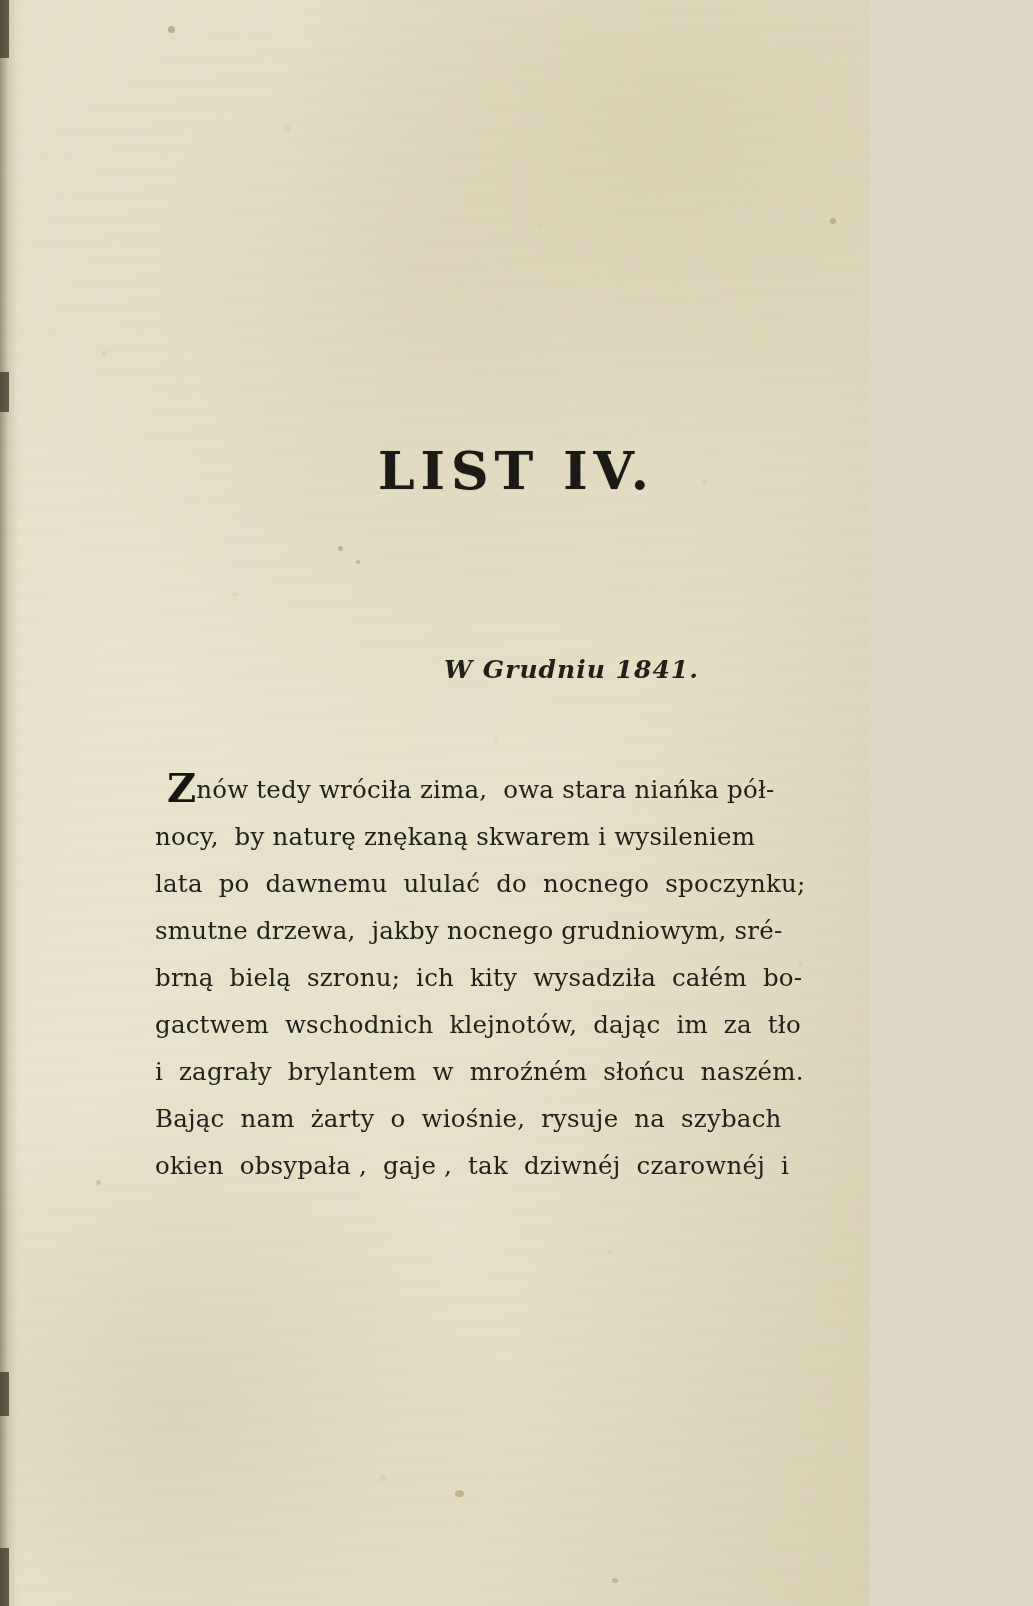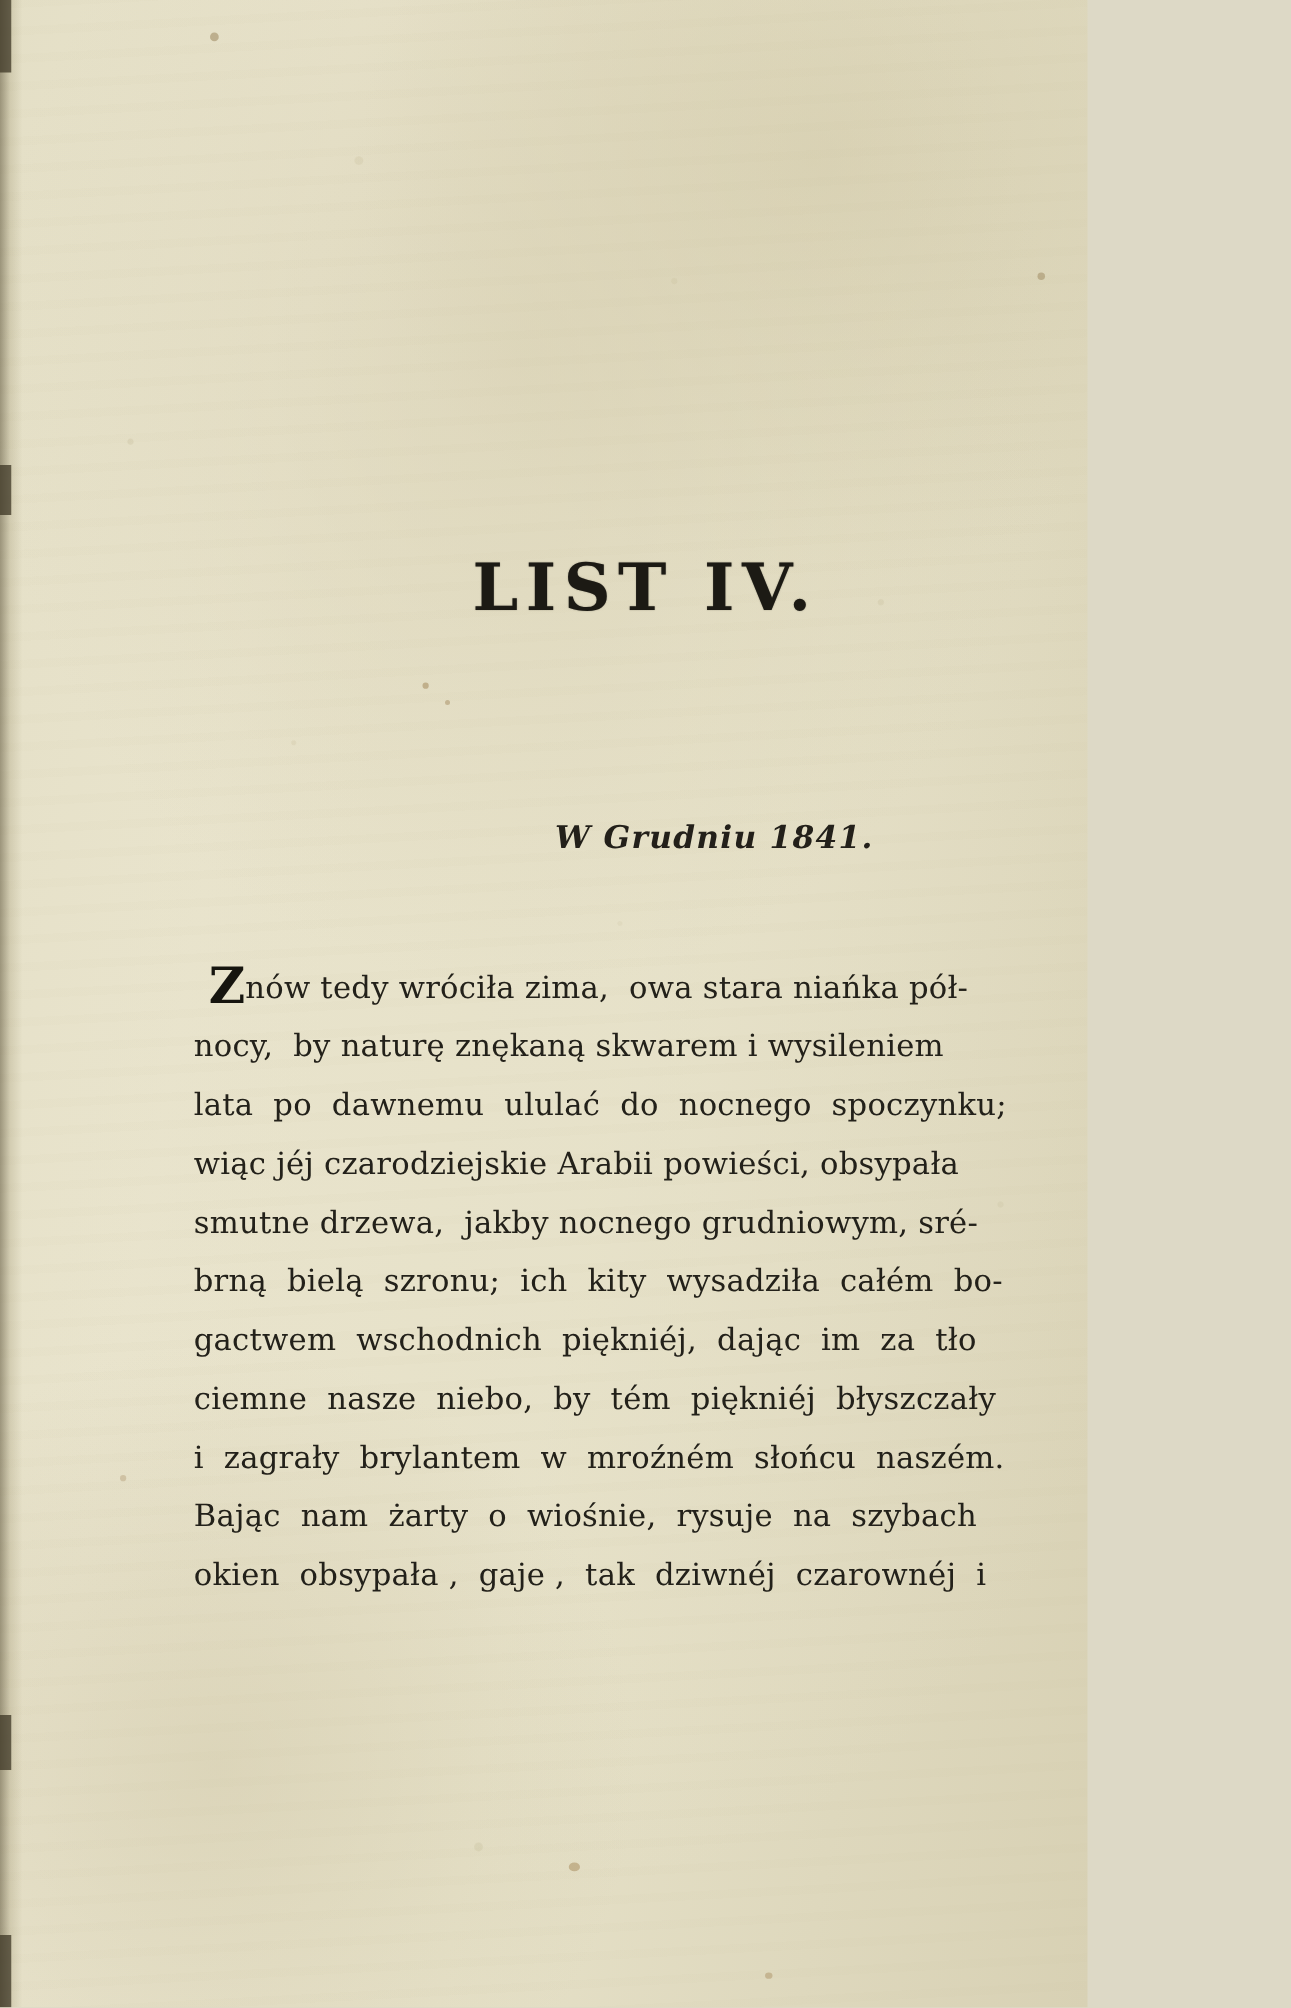--- a/index.html
+++ b/index.html
@@ -168,24 +168,22 @@
   <div class="content">
 
     <div class="title">LIST IV.</div>
 
     <div class="dateline">W Grudniu 1841.</div>
 
     <div class="body-text">
       <div class="line first-line"><span class="dropcap">Z</span><span>nów tedy wróciła zima,  owa stara niańka pół-</span></div>
       <div class="line">nocy,  by naturę znękaną skwarem i wysileniem</div>
       <div class="line">lata  po  dawnemu  ululać  do  nocnego  spoczynku;</div>
-      <div class="line">wiąc jéj czarodziejskie Arabii powieści, obsypała</div>
       <div class="line">smutne drzewa,  jakby nocnego grudniowym, sré-</div>
       <div class="line">brną  bielą  szronu;  ich  kity  wysadziła  całém  bo-</div>
-      <div class="line">gactwem  wschodnich  piękniéj,  dając  im  za  tło</div>
-      <div class="line">ciemne  nasze  niebo,  by  tém  piękniéj  błyszczały</div>
+      <div class="line">gactwem  wschodnich  klejnotów,  dając  im  za  tło</div>
       <div class="line">i  zagrały  brylantem  w  mroźném  słońcu  naszém.</div>
       <div class="line">Bając  nam  żarty  o  wiośnie,  rysuje  na  szybach</div>
       <div class="line">okien  obsypała ,  gaje ,  tak  dziwnéj  czarownéj  i</div>
     </div>
 
   </div>
 </div>
 
 </body></html>

